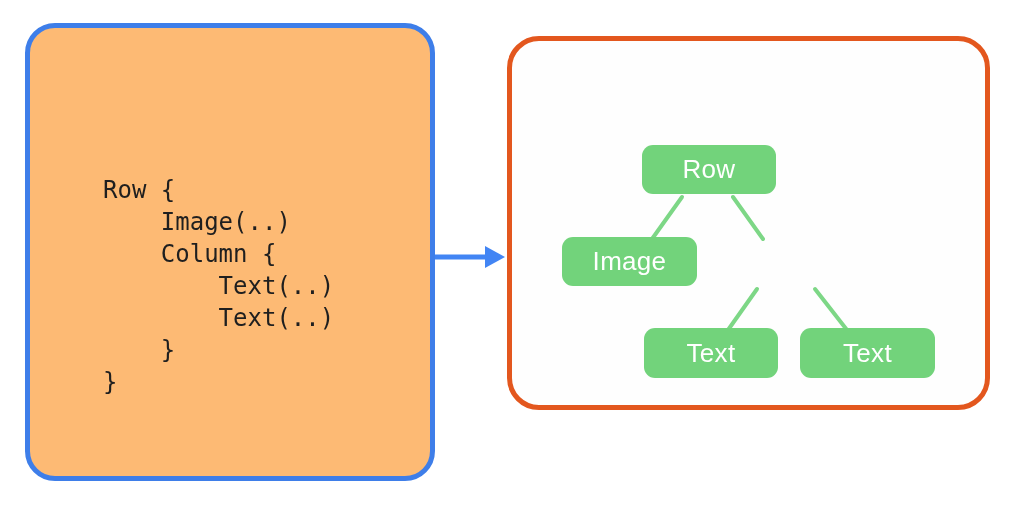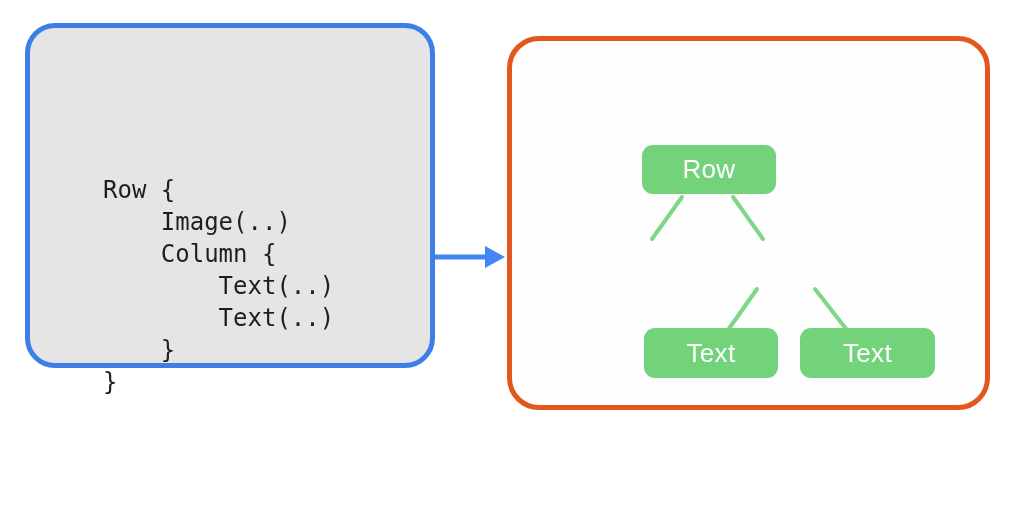--- a/index.html
+++ b/index.html
@@ -17,25 +17,25 @@
   .stage{
     position:relative;
     width:1014px;height:506px;
     background:var(--background);
     overflow:hidden;
   }
   
   .code-panel{
     position:absolute;
     left:25px;top:23px;
-    width:410px;height:345px;
+    width:410px;height:458px;
     box-sizing:border-box;
     border:5px solid var(--code-box-border);
     border-radius:30px;
-    background:#e5e5e5;
+    background:#fdba74;
   }
   .code-snippet{
     position:absolute;
     left:73px;top:146px;
     margin:0;
     font-family:"DejaVu Sans Mono","Liberation Mono",monospace;
     font-size:24px;
     line-height:32px;
     color:var(--code-text);
     white-space:pre;
@@ -110,20 +110,21 @@
   <section class="tree-panel">
     <svg class="connectors" viewBox="0 0 473 436" aria-hidden="true">
       <line class="connector" x1="170" y1="156" x2="140" y2="198"></line>
       <line class="connector" x1="221" y1="156" x2="251" y2="198"></line>
       <line class="connector" x1="245" y1="248" x2="216" y2="289"></line>
       <line class="connector" x1="303" y1="248" x2="335" y2="289"></line>
     </svg>
 
     <div class="node node-row">Row</div>
 
+    <div class="node node-image">Image</div>
 
 
     <div class="node node-text1">Text</div>
 
     <div class="node node-text2">Text</div>
   </section>
 
 </div>
 
 </body></html>

